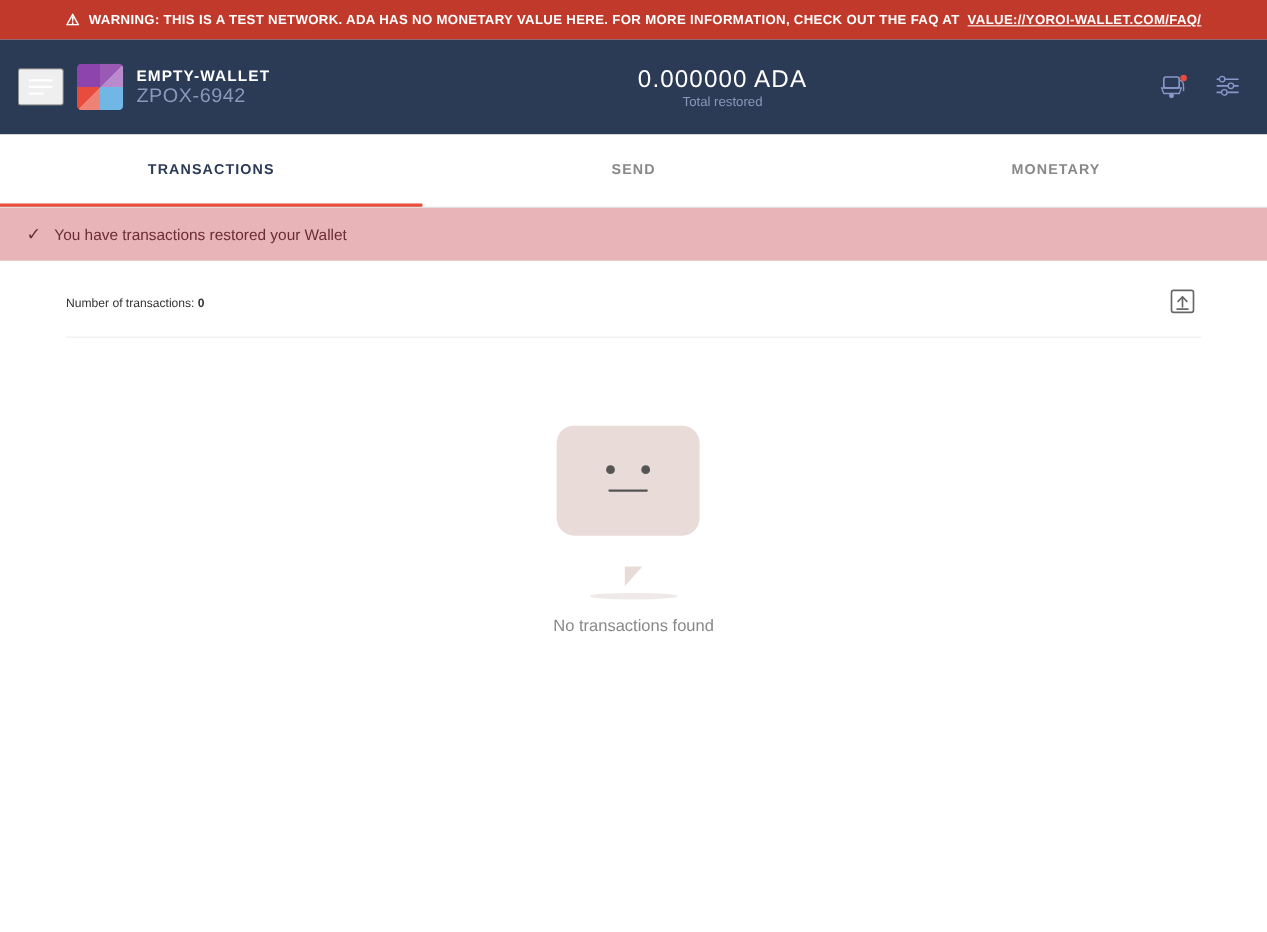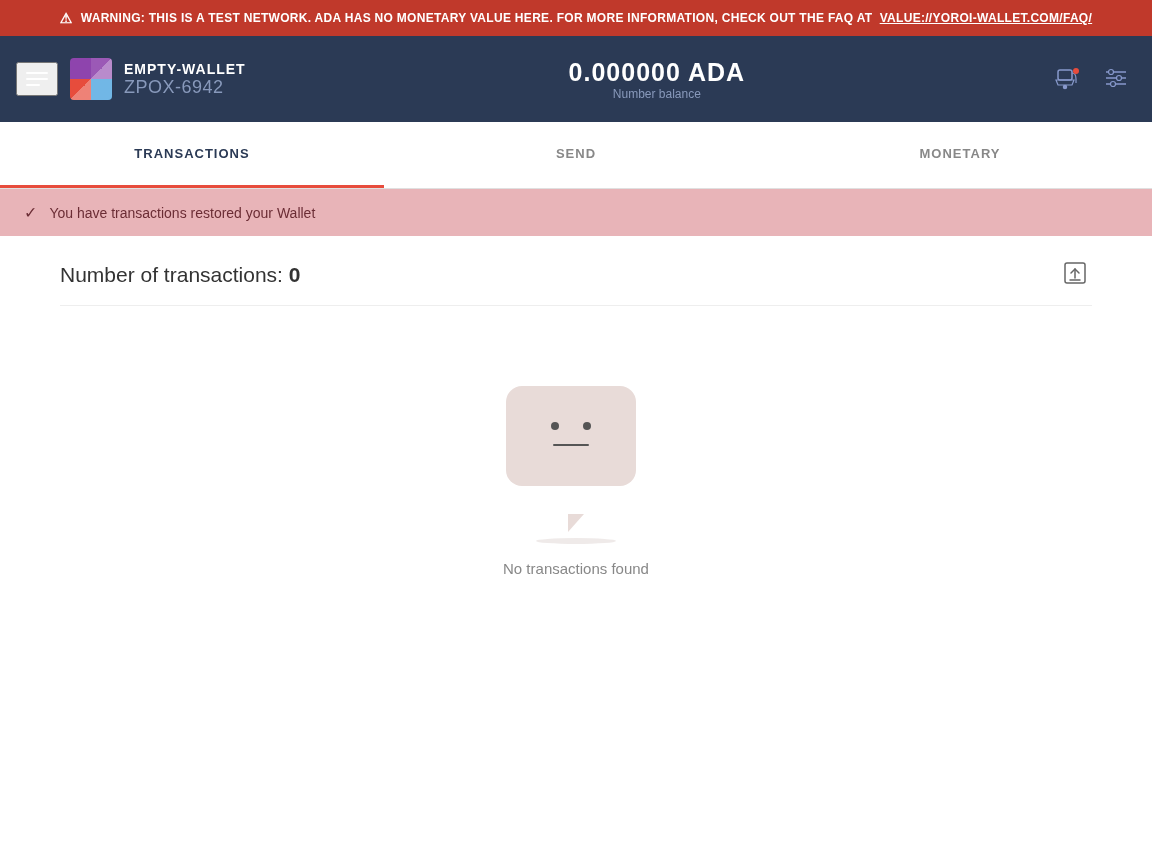--- a/index.html
+++ b/index.html
@@ -91,22 +91,22 @@
     }
     .balance-section {
       flex: 1;
       display: flex;
       flex-direction: column;
       align-items: center;
       justify-content: center;
     }
     .balance-amount {
       color: #fff;
-      font-size: 25px;
-      font-weight: 700;
+      font-size: 22px;
+      font-weight: 400;
       letter-spacing: 1px;
     }
     .balance-label {
       color: #8899bb;
       font-size: 12px;
     }
     .header-actions {
       display: flex;
       align-items: center;
       gap: 8px;
@@ -185,21 +185,21 @@
       position: relative;
     }
     .transactions-header {
       display: flex;
       align-items: center;
       justify-content: space-between;
       padding-bottom: 12px;
       border-bottom: 1px solid #eee;
     }
     .tx-count-text {
-      font-size: 21px;
+      font-size: 11px;
       color: #333;
     }
     .tx-count-number {
       font-weight: 700;
     }
     .export-btn {
       background: none;
       border: none;
       cursor: pointer;
       padding: 4px;
@@ -308,21 +308,21 @@
     <div class="wallet-avatar-inner"></div>
   </div>
 
   <div class="wallet-info">
     <span class="wallet-name">EMPTY-WALLET</span>
     <span class="wallet-id">ZPOX-6942</span>
   </div>
 
   <div class="balance-section">
     <span class="balance-amount">0.000000 ADA</span>
-    <span class="balance-label">Number balance</span>
+    <span class="balance-label">Total restored</span>
   </div>
 
   <div class="header-actions">
 
     <button class="header-icon-btn" aria-label="Notifications">
       <svg viewBox="0 0 28 28">
         <rect x="4" y="5" width="14" height="10" rx="2" stroke="#8899cc" stroke-width="1.5" fill="none"></rect>
         <path d="M2 15 h18 l-2 5 H4 Z" stroke="#8899cc" stroke-width="1.2" fill="none"></path>
         <circle cx="11" cy="22" r="1.5" fill="#8899cc"></circle>
         <path d="M18 8 Q22 8 22 14 L22 18" stroke="#8899cc" stroke-width="1.2" fill="none"></path>

